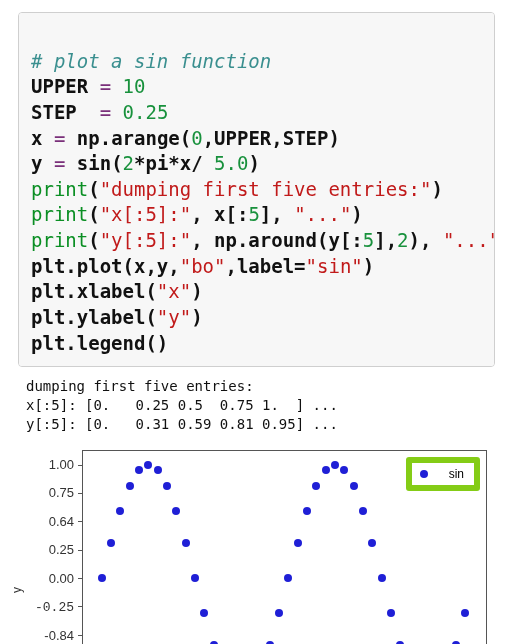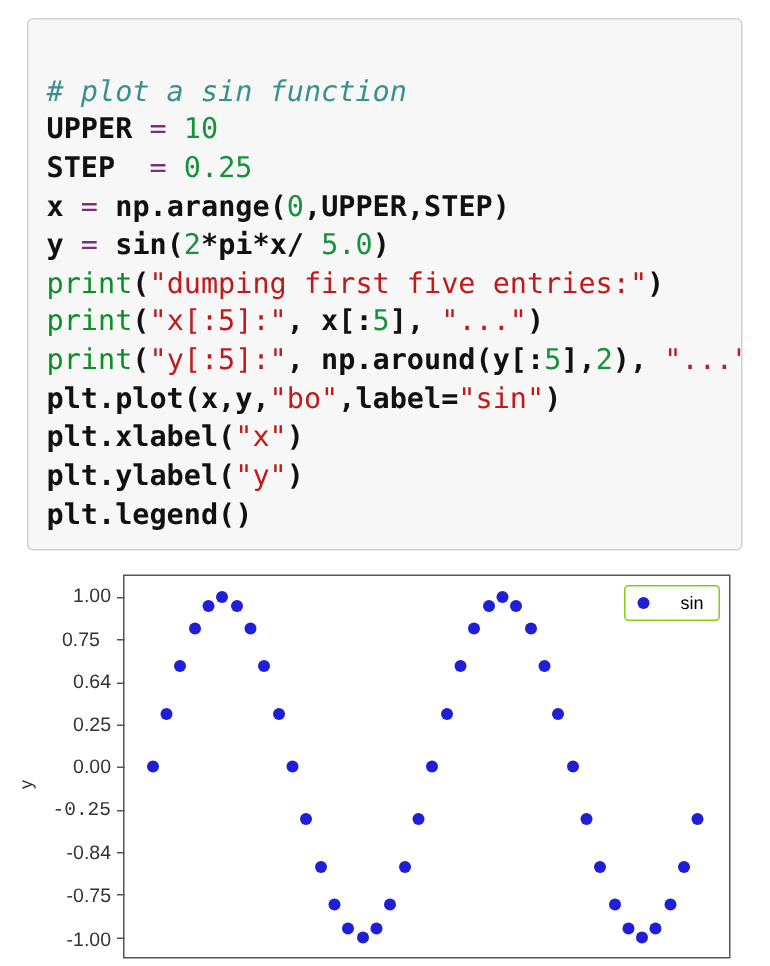--- a/index.html
+++ b/index.html
@@ -92,21 +92,21 @@
     height: 8px;
     margin-left: -4px;
     margin-top: -4px;
     border-radius: 50%;
     background: #1f1fd6;
   }
   .legend {
     position: absolute;
     top: 6px;
     right: 6px;
-    border: 1px solid #84cc16;
+    border: 6px solid #84cc16;
     border-radius: 3px;
     background: #fff;
     padding: 4px 10px 4px 8px;
     font-size: 12px;
     display: flex;
     align-items: center;
     gap: 21px;
   }
   .legend-dot {
     width: 8px;
@@ -135,33 +135,36 @@
 <span class="tok-var">y</span> <span class="tok-op">=</span> <span class="tok-plain">sin(</span><span class="tok-num">2</span><span class="tok-plain">*pi*x/ </span><span class="tok-num">5.0</span><span class="tok-plain">)</span>
 <span class="tok-builtin">print</span><span class="tok-plain">(</span><span class="tok-str">"dumping first five entries:"</span><span class="tok-plain">)</span>
 <span class="tok-builtin">print</span><span class="tok-plain">(</span><span class="tok-str">"x[:5]:"</span><span class="tok-plain">, x[:</span><span class="tok-num">5</span><span class="tok-plain">], </span><span class="tok-str">"..."</span><span class="tok-plain">)</span>
 <span class="tok-builtin">print</span><span class="tok-plain">(</span><span class="tok-str">"y[:5]:"</span><span class="tok-plain">, np.around(y[:</span><span class="tok-num">5</span><span class="tok-plain">],</span><span class="tok-num">2</span><span class="tok-plain">), </span><span class="tok-str">"..."</span><span class="tok-plain">)</span>
 <span class="tok-plain">plt.plot(x,y,</span><span class="tok-str">"bo"</span><span class="tok-plain">,label=</span><span class="tok-str">"sin"</span><span class="tok-plain">)</span>
 <span class="tok-plain">plt.xlabel(</span><span class="tok-str">"x"</span><span class="tok-plain">)</span>
 <span class="tok-plain">plt.ylabel(</span><span class="tok-str">"y"</span><span class="tok-plain">)</span>
 <span class="tok-plain">plt.legend()</span>
 </div>
 
+<div class="stdout"><span>dumping first five entries:</span>
+<span>x[:5]: [0.   0.25 0.5  0.75 1.  ] ...</span>
+<span>y[:5]: [0.   0.31 0.59 0.81 0.95] ...</span></div>
 
 
 <div class="plot-wrap">
   <div class="y-axis-label">y</div>
   <div class="y-ticks" id="yticks">
         <div class="y-tick" style="top: 94.6429%;">-1.00</div>
         <div class="y-tick" style="top: 83.4821%;">-0.75</div>
         <div class="y-tick" style="top: 72.3214%;">-0.84</div>
         <div class="y-tick" style="top: 61.1607%; font-family: Liberation Mono, monospace;">-0.25</div>
         <div class="y-tick" style="top: 50%;">0.00</div>
         <div class="y-tick" style="top: 38.8393%;">0.25</div>
         <div class="y-tick" style="top: 27.6786%;">0.64</div>
-        <div class="y-tick" style="top: 16.5179%; text-align: center;">0.75</div>
+        <div class="y-tick" style="top: 16.5179%;">0.75</div>
         <div class="y-tick" style="top: 5.35714%;">1.00</div>
       </div>
   <div class="plot-area" id="plotarea">
     <div class="legend">
       <span class="legend-dot"></span>
       <span>sin</span>
     </div>
   <div class="y-tick-mark" style="top: 94.6429%;"></div>
         <div class="y-tick-mark" style="top: 83.4821%;"></div>
         <div class="y-tick-mark" style="top: 72.3214%;"></div>

